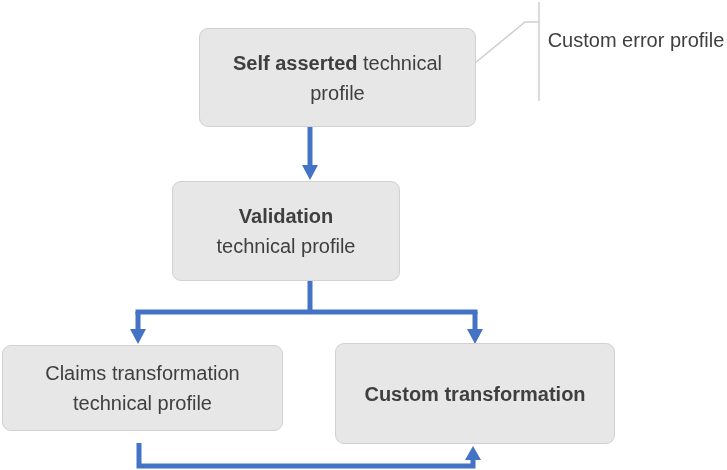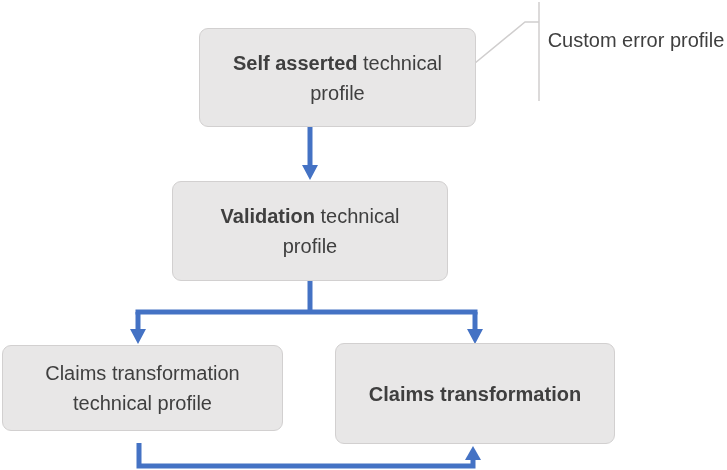--- a/index.html
+++ b/index.html
@@ -51,21 +51,21 @@
     align-items: center;
     justify-content: center;
     text-align: center;
     color: var(--text);
     font-size: 20px;
     line-height: 30px;
     padding: 0 25px;
   }
   .node .bold-part { font-weight: bold; }
   #node-self-asserted   { left: 171px; top: 28px;  width: 277px; height: 99px; margin-left: 28px;  }
-  #node-validation      { left: 172px; top: 181px; width: 276px; height: 100px; }
+  #node-validation      { left: 172px; top: 181px; width: 228px; height: 100px; }
   #node-claims-tp       { left: 2px;   top: 345px; width: 281px; height: 86px;  }
   #node-claims          { left: 335px; top: 343px; width: 280px; height: 101px; }
   .callout-text {
     position: absolute;
     left: 545px; top: 25px;
     width: 182px;
     text-align: center;
     color: var(--text);
     font-size: 20px;
     line-height: 30px;
@@ -101,18 +101,18 @@
 
   <div class="node" id="node-validation">
     <span><span class="bold-part">Validation</span><span> technical profile</span></span>
   </div>
 
   <div class="node" id="node-claims-tp">
     <span><span class="bold-part"></span><span>Claims transformation technical profile</span></span>
   </div>
 
   <div class="node" id="node-claims">
-    <span><span class="bold-part">Claims transformation</span><span></span></span>
+    <span><span class="bold-part">Custom transformation</span><span></span></span>
   </div>
 
   <div class="callout-text">Custom error profile</div>
 
 </div>
 
 </body></html>

